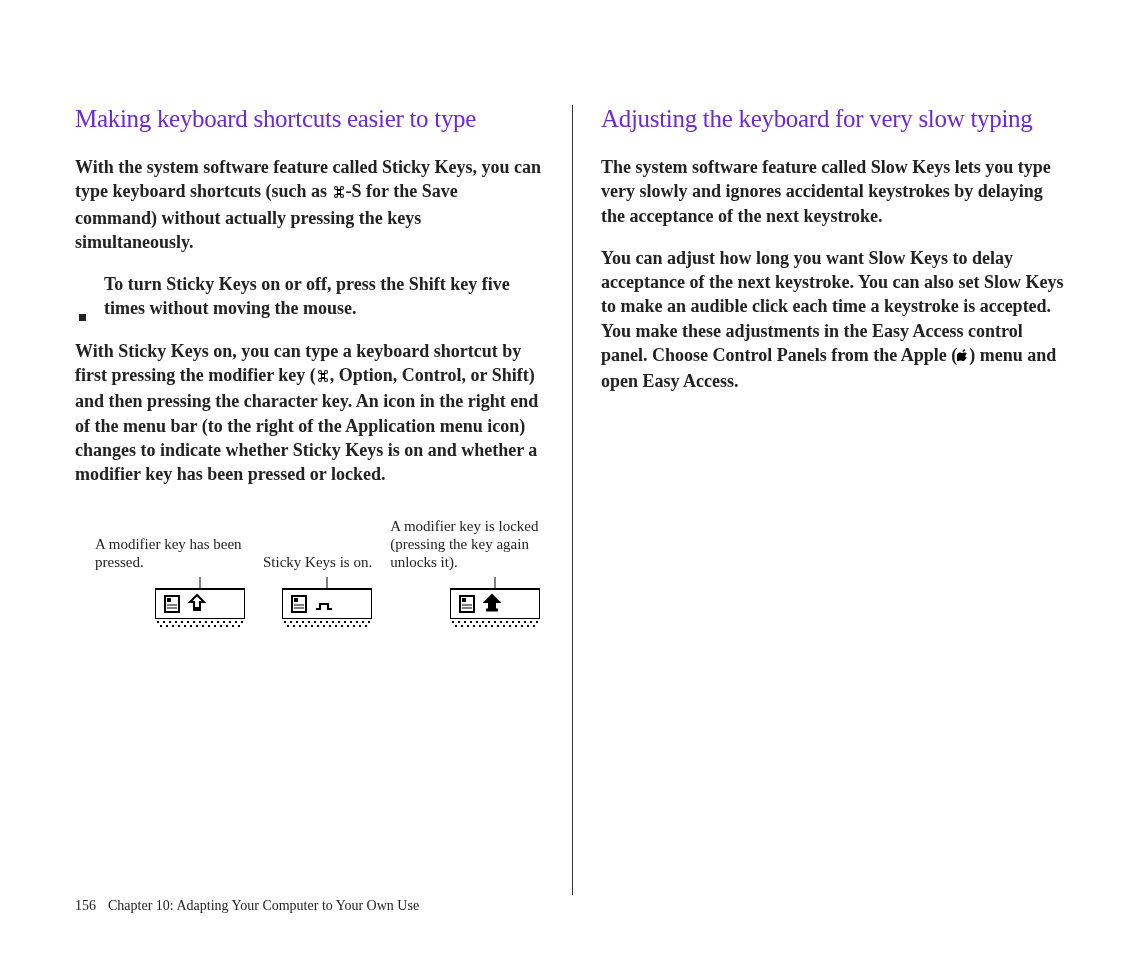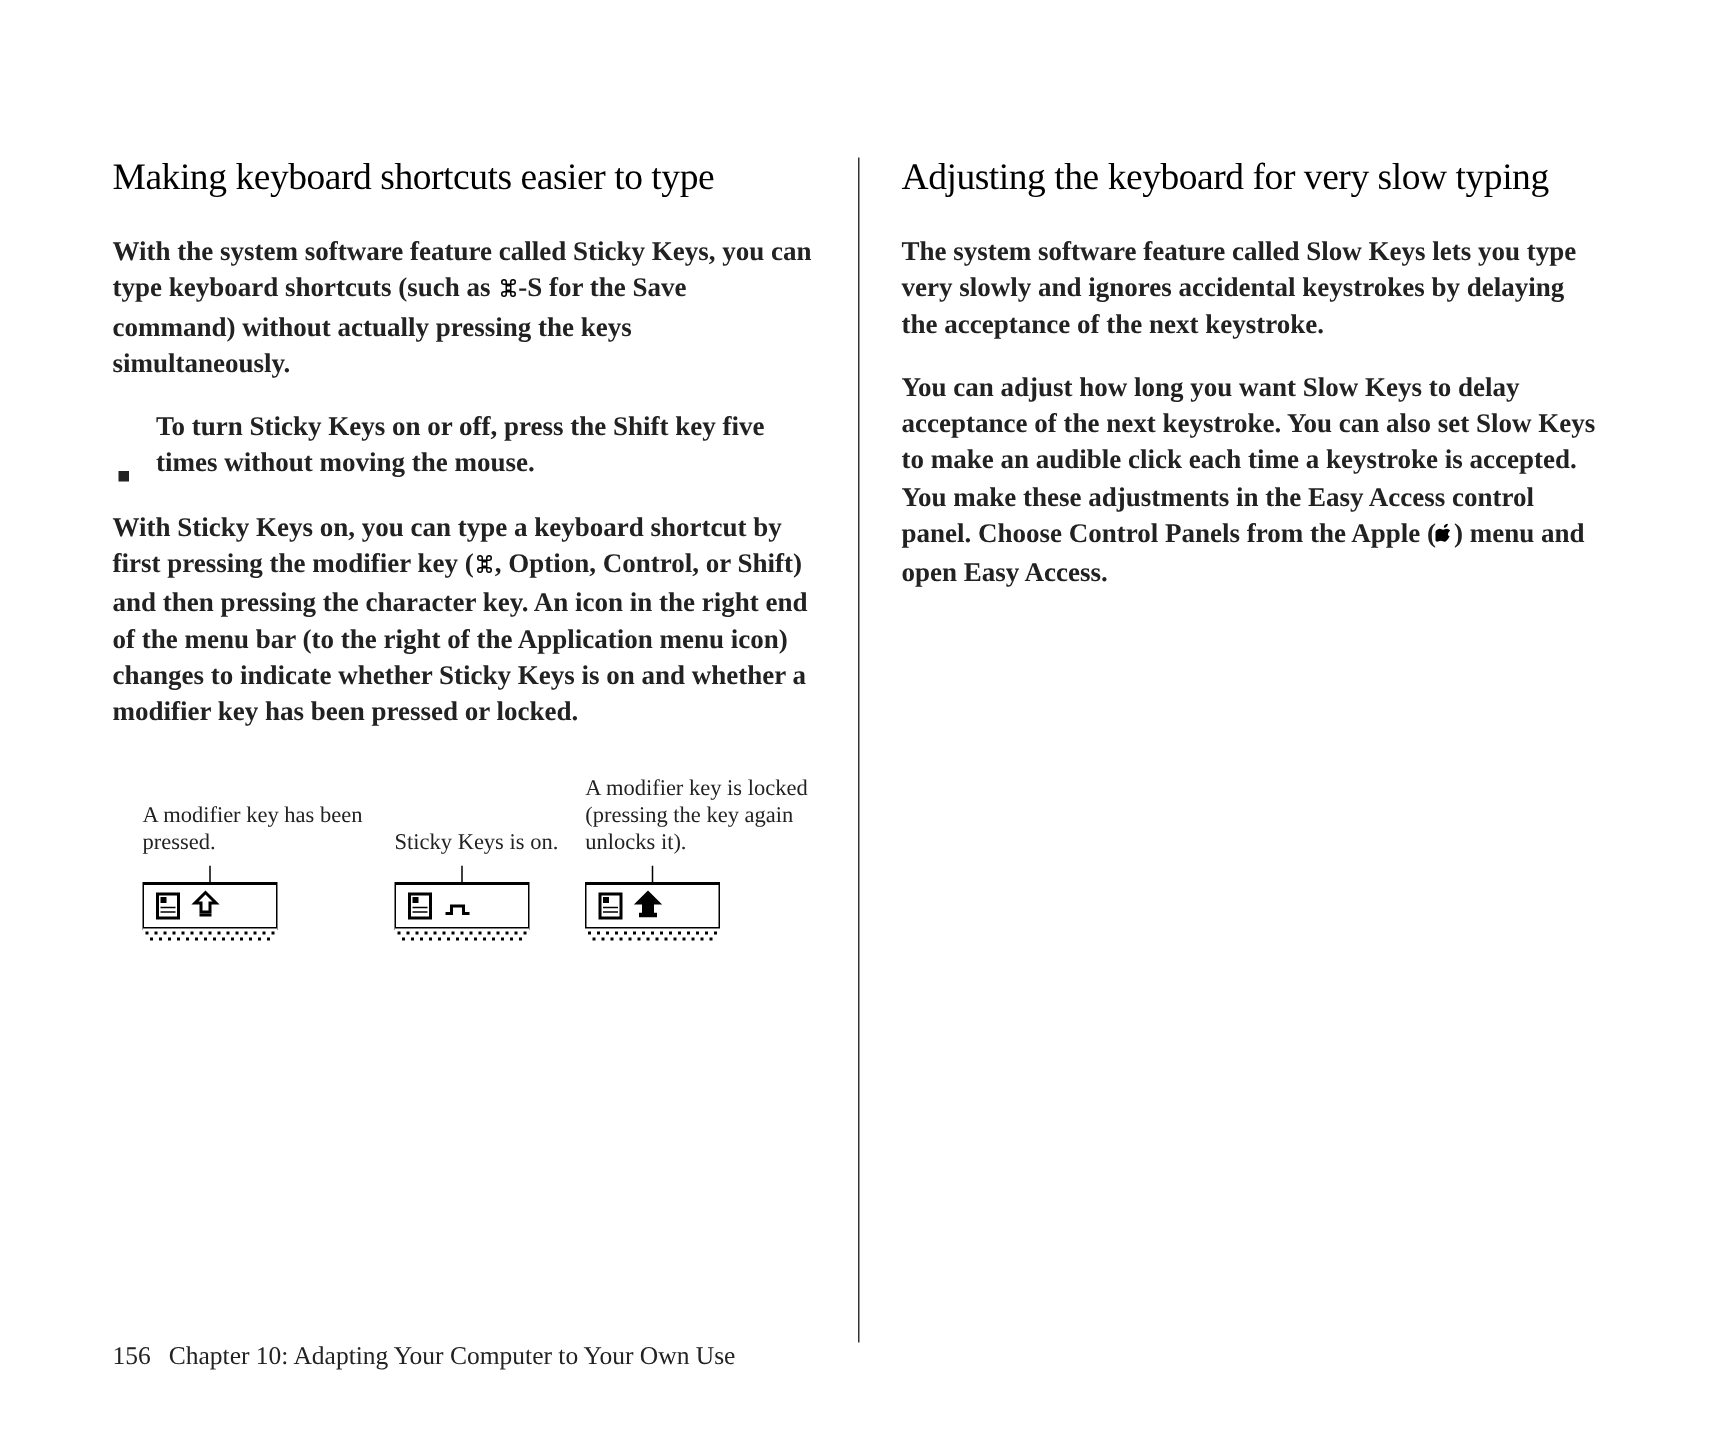--- a/index.html
+++ b/index.html
@@ -18,21 +18,21 @@
     height: 790px;
   }
   .col {
     flex: 1;
     padding-right: 28px;
   }
   .col.left { border-right: 1px solid #333; }
   .col.right { padding-left: 28px; padding-right: 0; }
   h2 {
     font-family: Georgia, serif;
-    color: #000000;
+    color: #6d28d9;
     font-weight: 400;
     font-size: 25px;
     margin-bottom: 22px;
     letter-spacing: -0.3px;
   }
   p {
     font-size: 18px;
     line-height: 1.35;
     margin-bottom: 18px;
     font-weight: 700;
@@ -61,35 +61,35 @@
   .figure {
     margin: 30px 0 40px 0;
     display: flex;
     gap: 18px;
     align-items: flex-end;
     padding-left: 20px;
   }
   .fig-item {
     display: flex;
     flex-direction: column;
-    align-items: flex-start;
+    align-items: flex-end;
   }
   .caption {
     font-size: 15px;
     line-height: 1.2;
     font-weight: 300;
     font-stretch: condensed;
     margin-bottom: 6px;
     max-width: 150px;
   }
   .footer {
     position: absolute;
     bottom: 40px;
     left: 75px;
-    font-size: 17px;
+    font-size: 14px;
     font-weight: 300;
     font-stretch: condensed;
   }
   .page-num { margin-right: 12px; }
 </style>
 </head>
 <body>
 
 <div class="columns">
 

